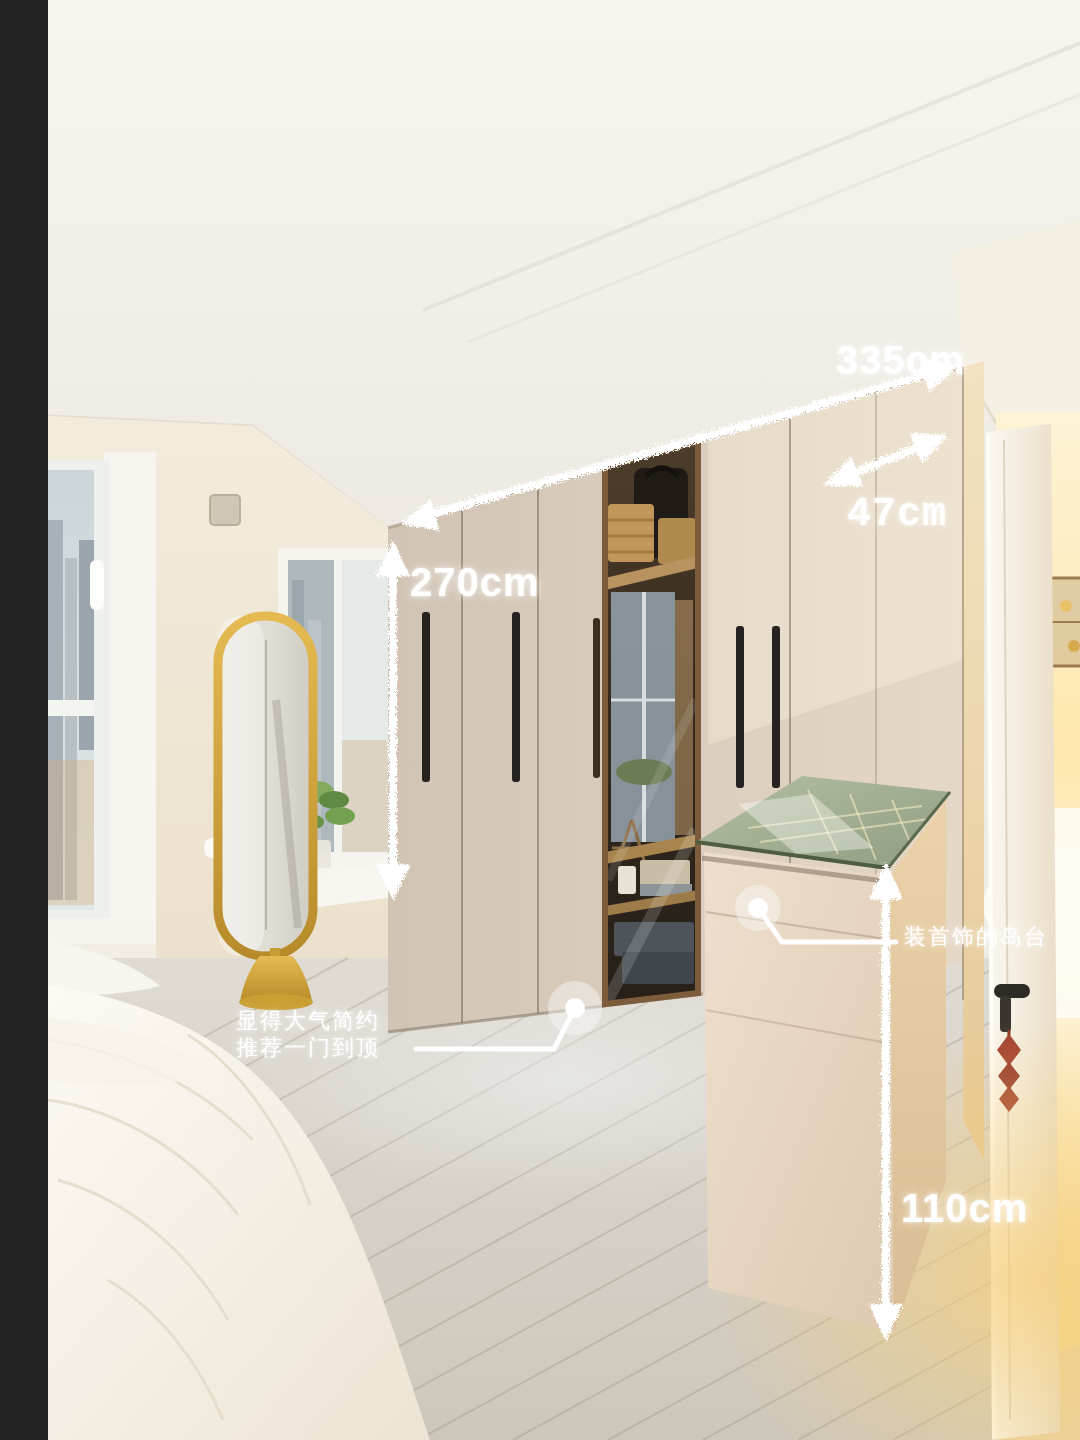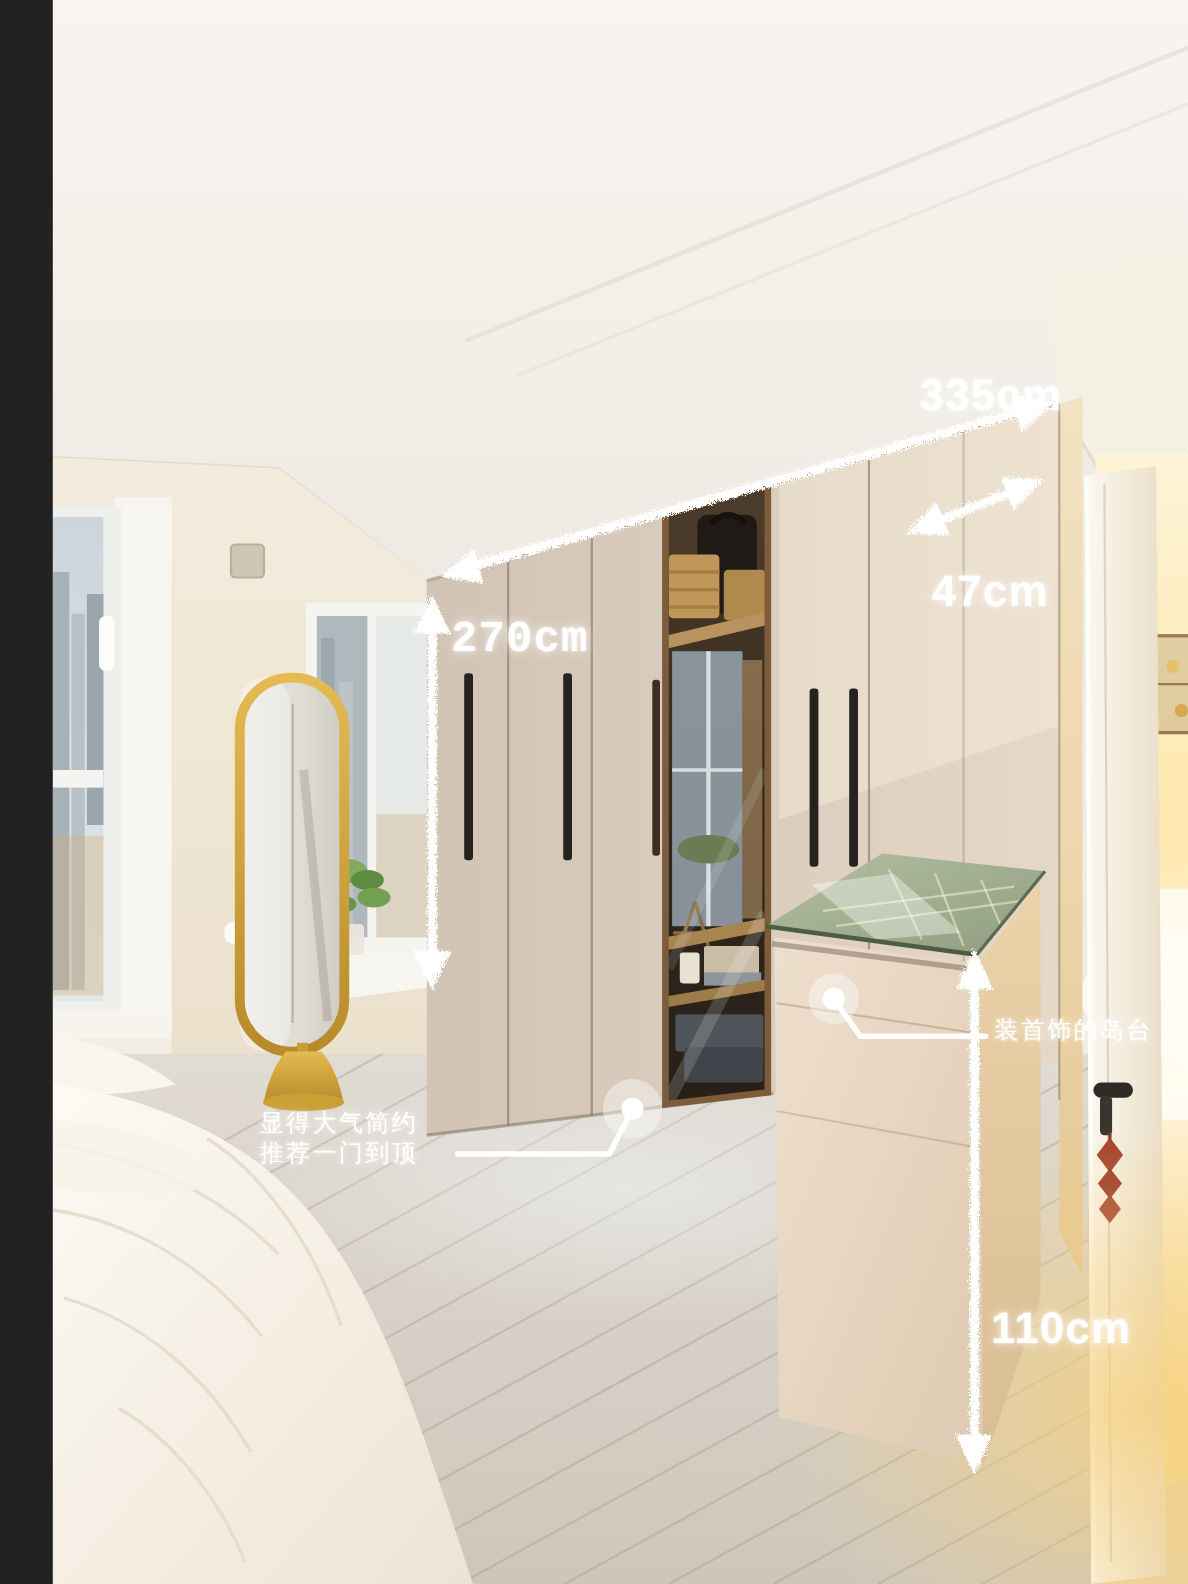--- a/index.html
+++ b/index.html
@@ -11,22 +11,22 @@
   }
   .stage svg{position:absolute;left:0;top:0;}
   .lbl{
     position:absolute;color:#ffffff;font-weight:700;letter-spacing:1px;
     text-shadow:0 0 10px rgba(255,255,255,.75),0 0 3px rgba(255,255,255,.6);
     white-space:nowrap;user-select:none;
   }
   .lbl-cm{font-size:40px;}
   .lbl-cn{font-size:22px;font-weight:500;letter-spacing:2px;}
   #lbl-335{left:788px;top:338px;}
-  #lbl-47{left:799px;top:516px;}
-  #lbl-270{left:362px;top:560px;font-family:Liberation Mono, monospace;}
+  #lbl-47{left:799px;top:492px;font-family:Liberation Mono, monospace;}
+  #lbl-270{left:362px;top:560px;}
   #lbl-110{left:853px;top:1186px;}
   #tip{left:140px;top:1008px;width:240px;text-align:center;line-height:1.22;}
   #island-note{left:856px;top:922px;}
 </style>
 </head>
 <body>
 
 <div class="stage">
 
 <svg width="1080" height="1440" viewBox="0 0 1080 1440">

